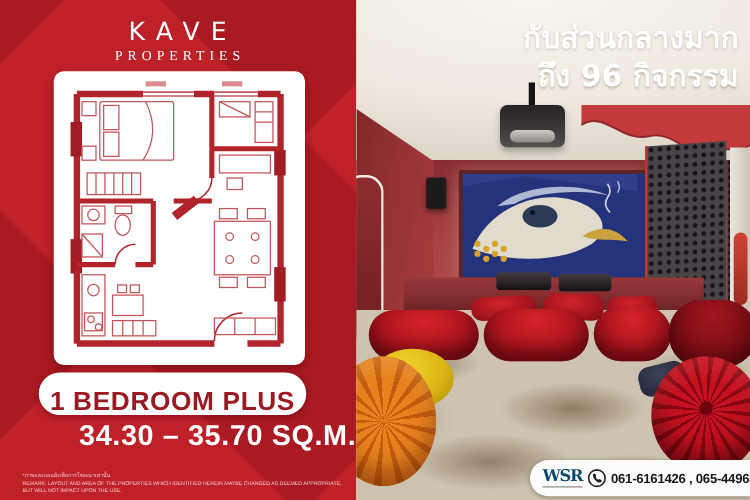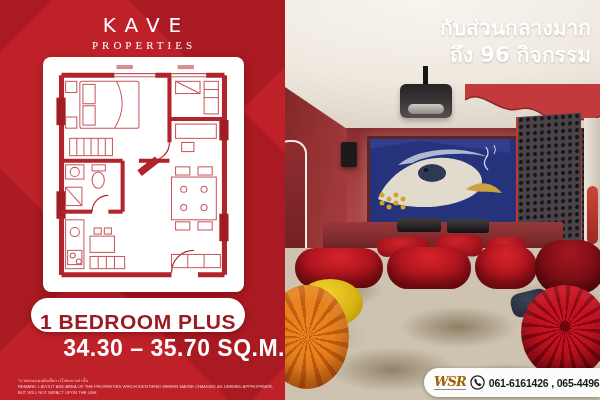--- a/index.html
+++ b/index.html
@@ -104,27 +104,27 @@
     background-image:repeating-conic-gradient(from 0deg at 50% 50%, #e8821f 0 14deg, #c25d0e 14deg 21deg);
     box-shadow:inset 0 -12px 18px rgba(90,30,0,.5), inset 0 8px 12px rgba(255,200,120,.3);}
   .pouf.red{left:236px;top:285px;width:88px;height:94px;background-color:#ad0e1b;
     background-image:repeating-conic-gradient(from 8deg at 50% 46%, #c51220 0 12deg, #860712 12deg 18deg);
     box-shadow:inset 0 -14px 20px rgba(45,0,5,.6), inset 0 10px 14px rgba(255,120,120,.22);}
   .pouf-button{position:absolute;left:50%;top:44%;width:10px;height:10px;margin:-5px;
     border-radius:50%;background:#6d040e;box-shadow:0 1px 2px rgba(0,0,0,.5);}
 
   
   .headline{position:absolute;right:9px;top:15px;text-align:right;color:#fff;font-weight:bold;
-    font-size:21px;line-height:1.28;font-family:"DejaVu Sans",sans-serif;
+    font-size:24px;line-height:1.28;font-family:"DejaVu Sans",sans-serif;
     text-shadow:0 1px 2px rgba(60,40,20,.25);}
   .phone-bar{position:absolute;left:424px;top:368px;width:176px;height:29px;background:#fcfcfa;
     border-radius:15px 0 0 15px;display:flex;align-items:center;padding:0 4px 0 10px;
     box-shadow:0 1px 4px rgba(0,0,0,.35);box-sizing:border-box;gap:4px;}
-  .wsr{font-family:"DejaVu Serif",serif;font-style:italic;font-weight:bold;font-size:13px;
-    color:#a16207;border-bottom:1.5px solid #8a8a8a;letter-spacing:-1px;line-height:1;padding-bottom:1px;}
+  .wsr{font-family:"DejaVu Serif",serif;font-weight:bold;font-size:13px;
+    color:#0c4a6e;border-bottom:1.5px solid #8a8a8a;letter-spacing:-1px;line-height:1;padding-bottom:1px;}
   .phone-icon{flex:0 0 auto;display:block;}
   .phones{font-weight:bold;font-size:10.5px;color:#181818;letter-spacing:-.2px;white-space:nowrap;}
 </style>
 </head>
 <body>
 
 <div class="canvas">
 
   <div class="left-panel">
     <div class="logo">

